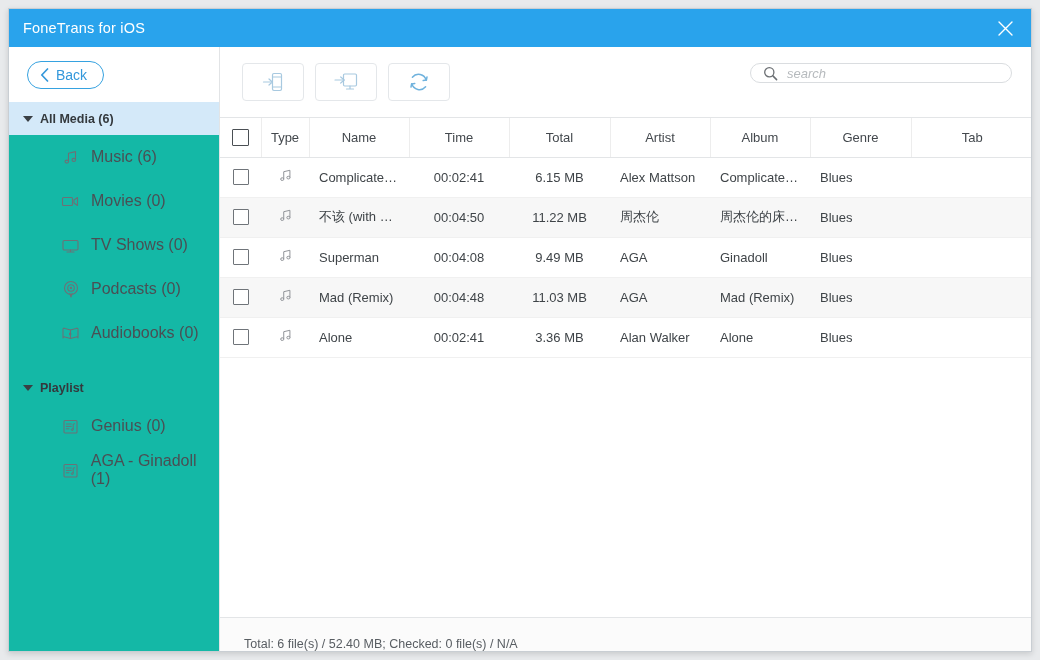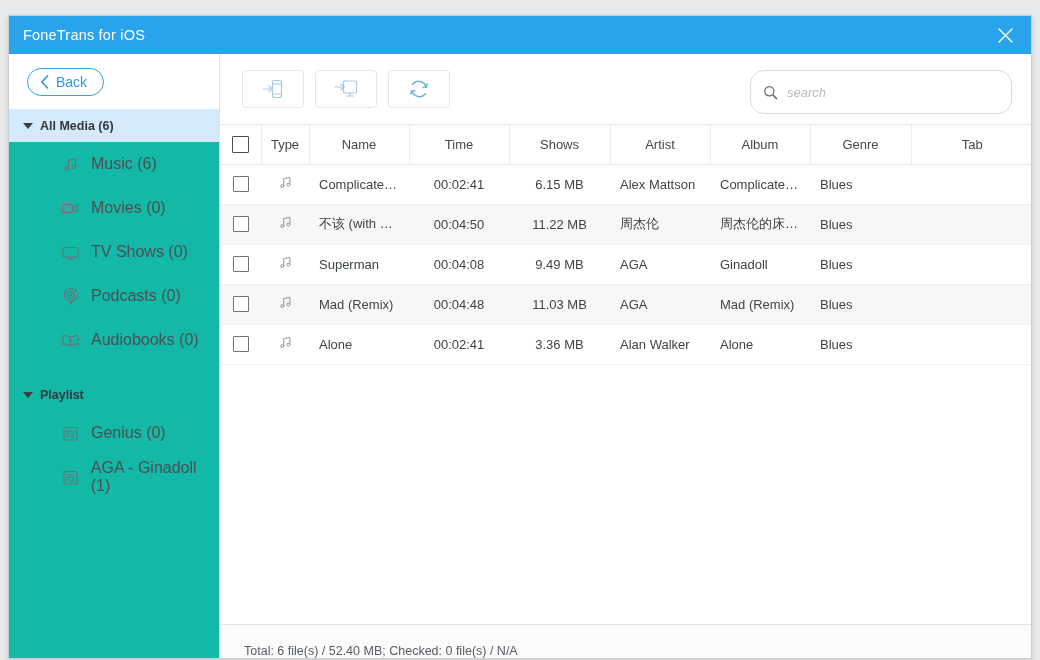--- a/index.html
+++ b/index.html
@@ -4,21 +4,21 @@
 <style>
   * { box-sizing: border-box; margin: 0; padding: 0; }
   html, body {
     width: 1040px; height: 660px;
     background: #e8eaec;
     font-family: "Liberation Sans", "DejaVu Sans", sans-serif;
     overflow: hidden;
   }
   #app {
     position: absolute;
-    left: 8px; top: 15px;
+    left: 8px; top: 8px;
     width: 1024px; height: 644px;
     background: #ffffff;
     border: 1px solid #c9ced3;
     box-shadow: 0 2px 6px rgba(0,0,0,0.14);
     display: flex; flex-direction: column;
     overflow: hidden;
   }
 
   
   .titlebar {
@@ -117,21 +117,21 @@
     border-radius: 4px;
     background: #fff;
     display: flex; align-items: center; justify-content: center;
     margin-right: 11px;
     cursor: pointer;
     color: #a8c9e0;
   }
   .tool-btn svg { display: block; }
   .search-box {
     position: absolute; right: 19px; top: 16px;
-    width: 262px; height: 44px;
+    width: 262px; height: 20px;
     border: 1px solid #dadde0;
     border-radius: 14px;
     background: #fff;
     display: flex; align-items: center;
     padding-left: 12px; gap: 9px;
   }
   .search-box input {
     border: none; outline: none;
     flex: 1 1 auto;
     font-family: "Liberation Sans", sans-serif;
@@ -372,21 +372,21 @@
               <col class="col-tab">
           </colgroup>
           <thead>
             <tr>
               <th class="col-chk">
                 <span class="chk head"></span>
               </th>
               <th>Type</th>
               <th>Name</th>
               <th>Time</th>
-              <th>Shows</th>
+              <th>Total</th>
               <th>Artist</th>
               <th>Album</th>
               <th>Genre</th>
               <th>Tab</th>
             </tr>
           </thead>
           <tbody id="rows">
               <tr>
                 <td class="c-chk"><span class="chk"></span></td>
                 <td class="c-type"><span class="note"><svg width="15" height="15" viewBox="0 0 17 17">

